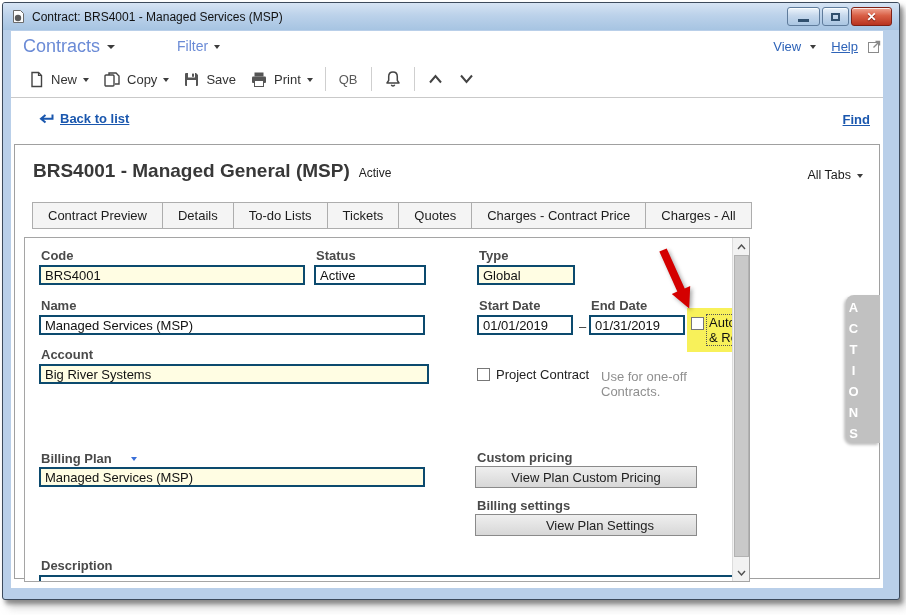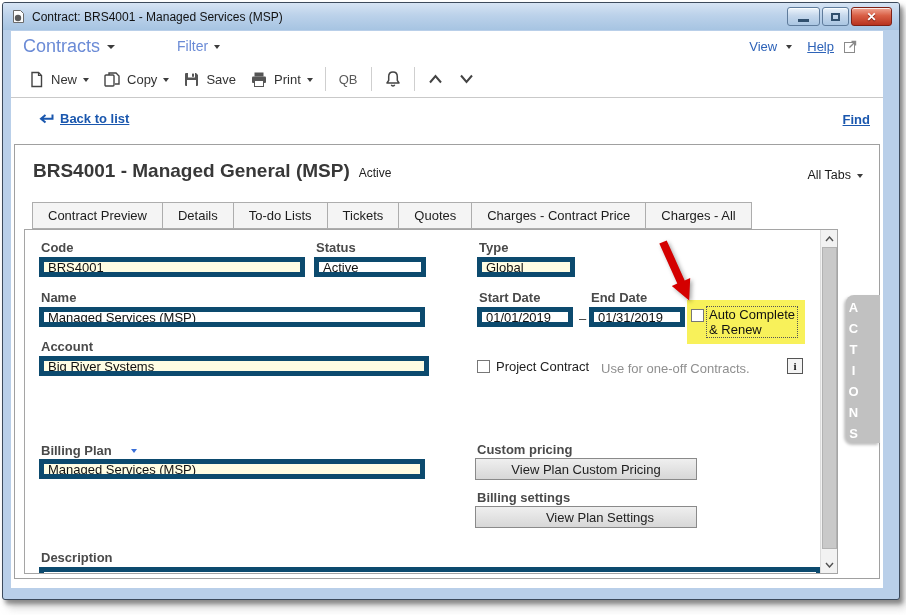--- a/index.html
+++ b/index.html
@@ -35,21 +35,21 @@
   .glyph-min { width:11px; height:3px; background:#31506e; margin-top:7px; }
   .glyph-restore { width:9px; height:8px; border:2px solid #31506e; background:transparent; }
   .glyph-close { color:#fff; font-size:12px; font-weight:bold; text-shadow:0 1px 1px #6d160c; line-height:1; }
 
   
   .app { position:absolute; left:8px; right:16px; top:28px; bottom:11px; background:#fff; overflow:visible; }
 
   .menubar { position:relative; height:30px; display:flex; align-items:center; }
   .brand { display:flex; align-items:center; gap:7px; margin-left:12px; color:#6b8bd6; font-size:18px; }
   .filter { display:flex; align-items:center; gap:6px; margin-left:62px; color:#6b8bd6; font-size:14px; }
-  .mb-right { margin-left:auto; display:flex; align-items:center; gap:9px; padding-right:24px; font-size:13px; color:#2e63b8; }
+  .mb-right { margin-left:auto; display:flex; align-items:center; gap:9px; padding-right:0; font-size:13px; color:#2e63b8; }
   .caret { width:0; height:0; border-left:4px solid transparent; border-right:4px solid transparent; border-top:4px solid #3c3c3c; margin-top:2px; }
   .caret.sm { border-left-width:3.5px; border-right-width:3.5px; border-top-width:4px; }
   .caret.blue { border-top-color:#3a6fd8; }
   .help-link { text-decoration:underline; }
 
   .toolbar {
     height:37px; border-bottom:1px solid #c9c9c9;
     display:flex; align-items:center; padding:0 10px; color:#333; font-size:13px;
   }
   .titem { display:flex; align-items:center; gap:6px; padding:0 7px; }
@@ -73,28 +73,28 @@
     height:27px; padding:0 15px; background:#f4f4f4; border:1px solid #adadad; margin-left:-1px;
     font-size:13px; color:#1c1c1c; display:flex; align-items:center; white-space:nowrap; cursor:pointer;
   }
   .tab:first-child { margin-left:0; }
   .tab.active {
     background:#f8f15a; height:36px; position:relative; top:4px; z-index:4;
     border-radius:2px 2px 0 0; border-bottom:none;
   }
 
   .tabcontent {
-    position:absolute; left:9px; top:84px; width:814px; height:345px;
+    position:absolute; left:9px; top:92px; width:726px; height:345px;
     border:1px solid #a5a5a5; background:#fff; overflow:hidden; z-index:1;
   }
 
   
   .flabel { position:absolute; font-size:13px; font-weight:bold; color:#4a4a4a; white-space:nowrap; }
   .finput {
-    position:absolute; height:20px; border:5px solid #0c4a6e; background:#fff;
+    position:absolute; height:20px; border:2px solid #0c4a6e; background:#fff;
     font-family:"Liberation Sans", sans-serif; font-size:13px; color:#111; padding:1px 4px;
   }
   .finput.yellow { background:#fffde3; }
   .dash { position:absolute; font-size:13px; color:#333; }
   .gbtn {
     position:absolute; height:22px; border:1px solid #8a8a8a;
     background:linear-gradient(#efefef,#d7d7d7); font-family:"Liberation Sans", sans-serif;
     font-size:13px; color:#222; cursor:pointer;
   }
   .cbox { width:13px; height:13px; border:1px solid #777; background:#fff; display:inline-block; flex:0 0 auto; }

